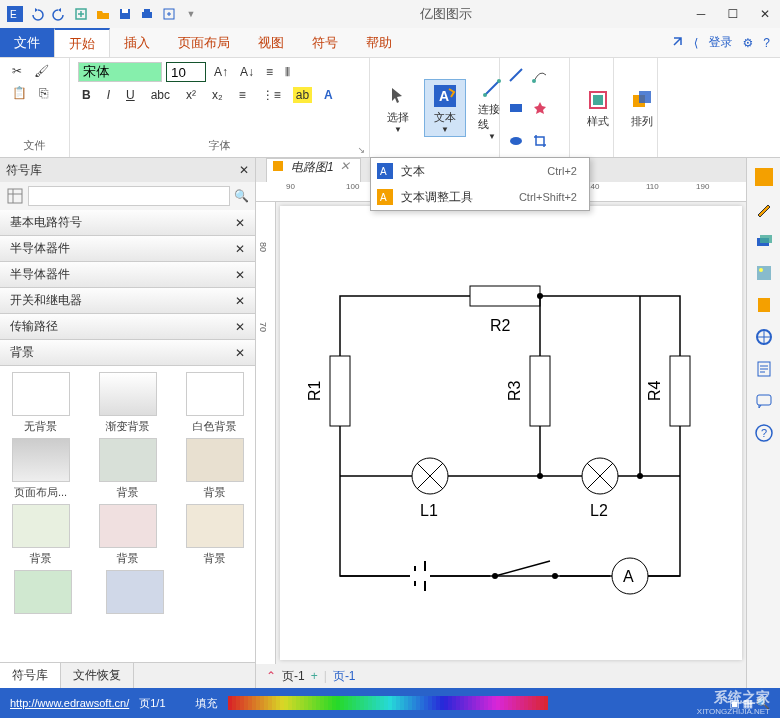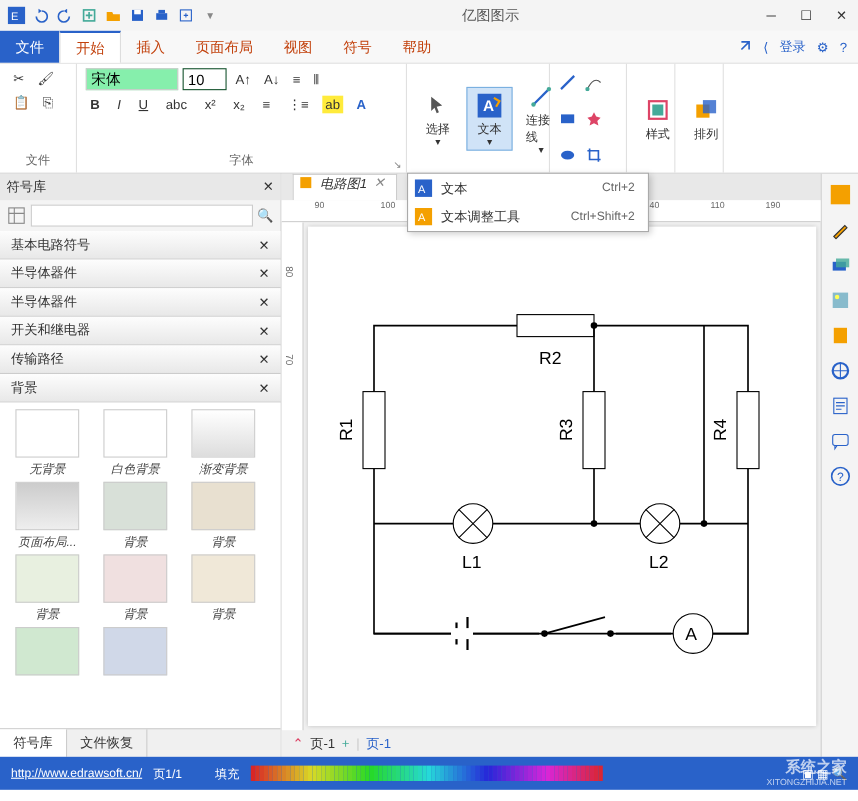--- a/index.html
+++ b/index.html
@@ -26,21 +26,21 @@
 .vbtn { display: flex; flex-direction: column; align-items: center; padding: 2px 6px; cursor: pointer; font-size: 11px; }
 .vbtn .vico { width: 28px; height: 28px; display: flex; align-items: center; justify-content: center; }
 .vbtn.active { background: #d0e3f7; border: 1px solid #7ab0e0; }
 .main { display: flex; height: 530px; }
 .sidepanel { width: 256px; border-right: 1px solid #ccc; background: #f4f4f4; display: flex; flex-direction: column; }
 .sidepanel .hdr { height: 24px; background: #e8e8e8; padding: 0 6px; display: flex; align-items: center; font-size: 12px; justify-content: space-between; }
 .sidepanel .search { height: 28px; display: flex; align-items: center; padding: 3px 6px; gap: 4px; }
 .sidepanel .search input { flex: 1; border: 1px solid #ccc; height: 20px; padding: 0 4px; }
 .libitem { height: 26px; padding: 0 10px; display: flex; align-items: center; justify-content: space-between; background: linear-gradient(#fdfdfd,#e8e8e8); border-bottom: 1px solid #ccc; cursor: pointer; font-size: 12px; }
 .thumbs { flex: 1; overflow: auto; padding: 6px; background: #fff; }
-.thumbrow { display: flex; gap: 6px; margin-bottom: 4px; font-style: italic; }
+.thumbrow { display: flex; gap: 18px; margin-bottom: 4px; }
 .thumb { width: 74px; display: flex; flex-direction: column; align-items: center; cursor: pointer; }
 .thumb .box { width: 58px; height: 44px; border: 1px solid #ccc; background: #fff; }
 .thumb .cap { font-size: 11px; color: #444; padding-top: 3px; text-align: center; }
 .sidetabs { height: 26px; display: flex; border-top: 1px solid #ccc; background: #f0f0f0; }
 .sidetabs .stab { padding: 0 12px; display: flex; align-items: center; font-size: 12px; border-right: 1px solid #ccc; cursor: pointer; }
 .sidetabs .stab.active { background: #fff; }
 .canvasarea { flex: 1; display: flex; flex-direction: column; background: #f0f0f0; }
 .doctabs { height: 24px; background: #e8e8e8; display: flex; align-items: center; padding-left: 10px; }
 .doctab { height: 100%; padding: 0 10px 0 4px; background: #fff; border: 1px solid #ccc; border-bottom: none; display: flex; align-items: flex-start; gap: 6px; font-size: 12px; font-style: italic; }
 .rulerh { height: 20px; background: #fff; border-bottom: 1px solid #ccc; position: relative; font-size: 9px; color: #666; overflow: hidden; }
@@ -348,26 +348,26 @@
         <span>背景</span>
         <span>✕</span>
       </div>
     <div class="thumbs">
       <div class="thumbrow">
         <div class="thumb">
             <div class="box"></div>
             <div class="cap">无背景</div>
           </div>
         <div class="thumb">
+            <div class="box" style="background:linear-gradient(#fff,#ddd)"></div>
+            <div class="cap">渐变背景</div>
+          </div>
+        <div class="thumb">
             <div class="box"></div>
             <div class="cap">白色背景</div>
-          </div>
-        <div class="thumb">
-            <div class="box" style="background:linear-gradient(#fff,#ddd)"></div>
-            <div class="cap">渐变背景</div>
           </div>
       </div>
       <div class="thumbrow">
         <div class="thumb">
             <div class="box" style="background:linear-gradient(#ccc,#eee)"></div>
             <div class="cap">页面布局...</div>
           </div>
         <div class="thumb">
             <div class="box" style="background:#d8e0d8"></div>
             <div class="cap">背景</div>

